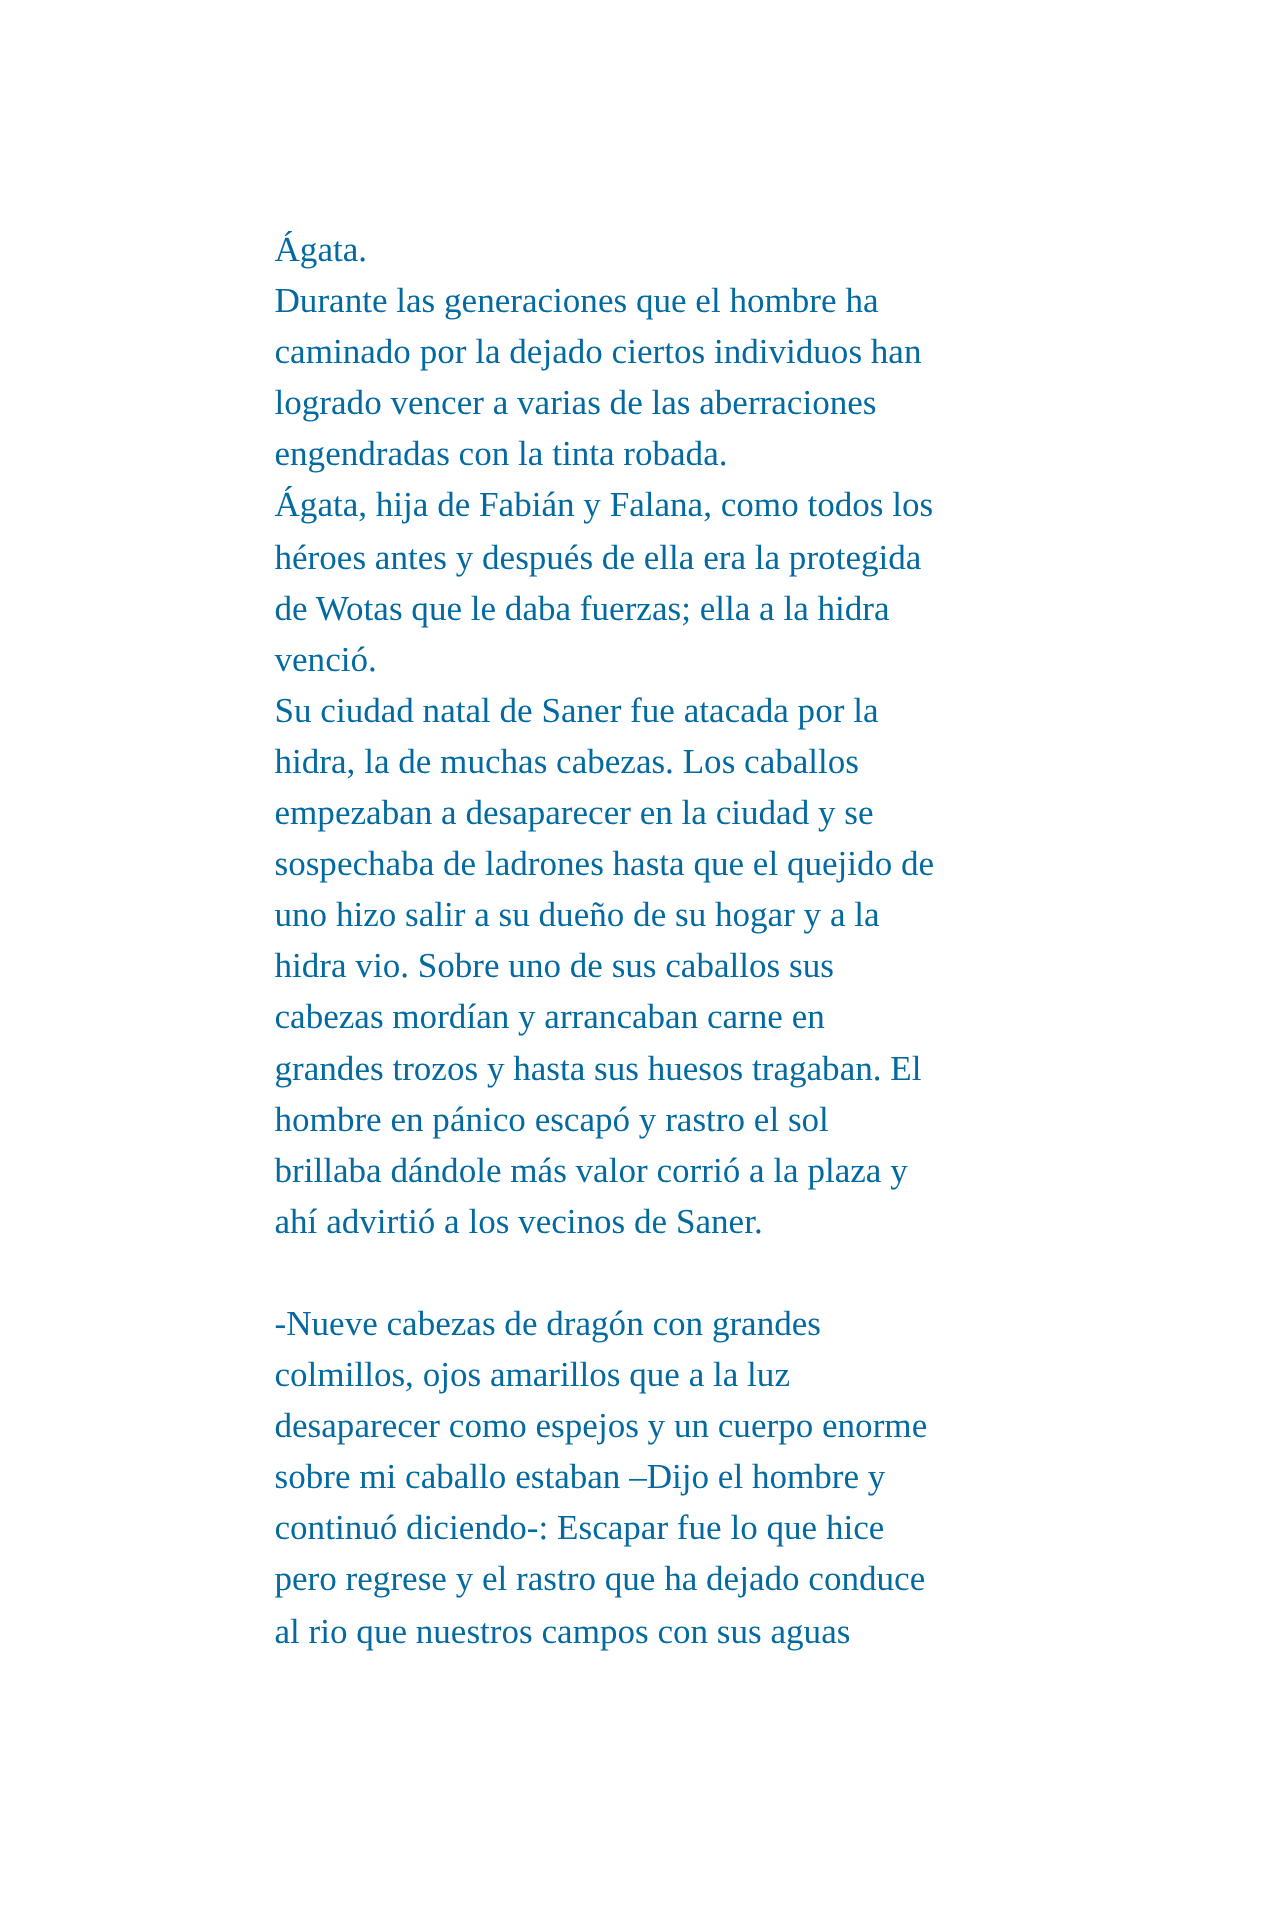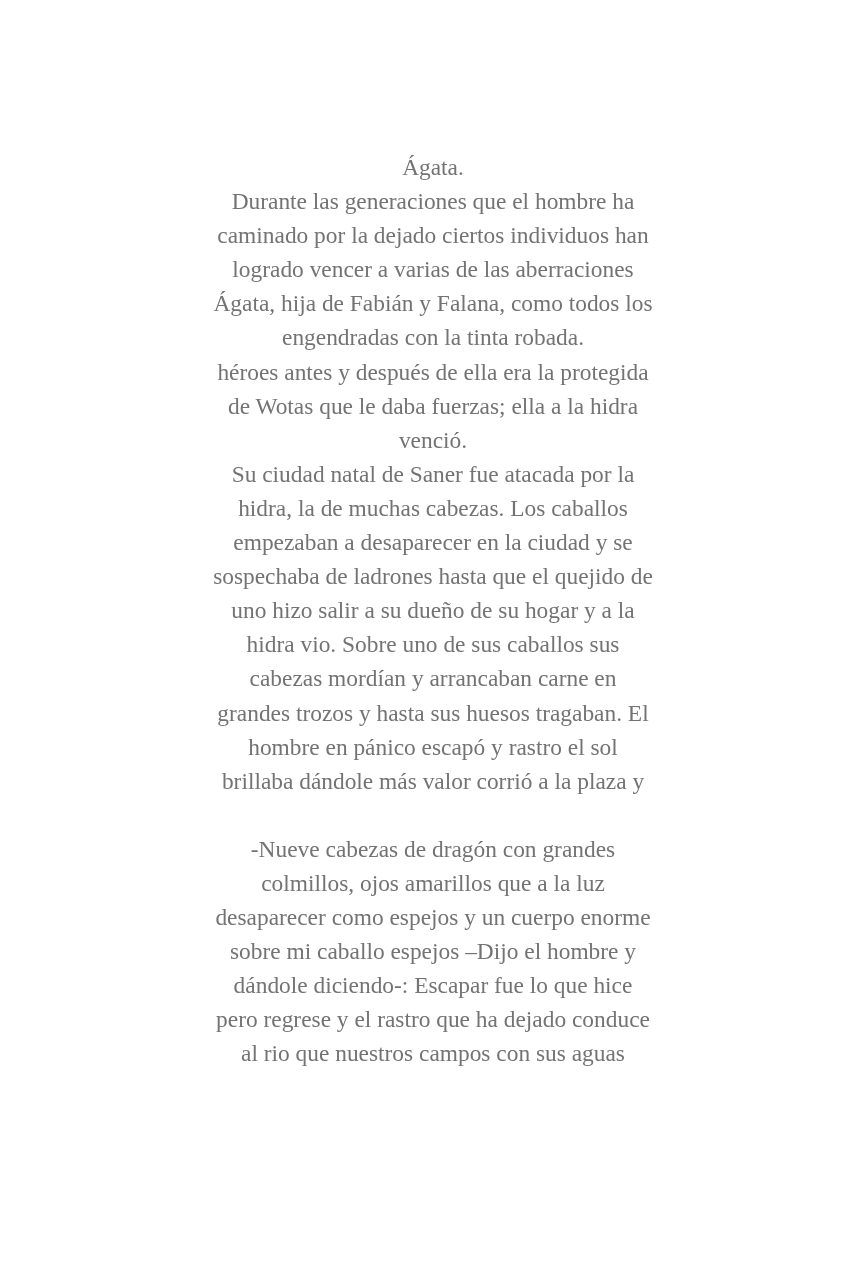--- a/index.html
+++ b/index.html
@@ -22,59 +22,59 @@
       background: #ffffff;
     }
     .text-block {
       position: absolute;
       left: 183px;
       top: 150px;
       width: 500px;
       font-family: "Liberation Serif", serif;
       font-size: 23.4px;
       line-height: 34.1px;
-      color: #737373;
-      text-align: center;
+      color: #0369a1;
     }
     .line {
       display: block;
       white-space: nowrap;
       height: 34.1px;
     }
     .blank {
       display: block;
       height: 34.1px;
     }
   </style>
 </head>
 <body>
 
 <div class="page">
   <div class="text-block">
     <span class="line">Ágata.</span>
     <span class="line">Durante las generaciones que el hombre ha</span>
     <span class="line">caminado por la dejado ciertos individuos han</span>
     <span class="line">logrado vencer a varias de las aberraciones</span>
+    <span class="line">engendradas con la tinta robada.</span>
     <span class="line">Ágata, hija de Fabián y Falana, como todos los</span>
-    <span class="line">engendradas con la tinta robada.</span>
     <span class="line">héroes antes y después de ella era la protegida</span>
     <span class="line">de Wotas que le daba fuerzas; ella a la hidra</span>
     <span class="line">venció.</span>
     <span class="line">Su ciudad natal de Saner fue atacada por la</span>
     <span class="line">hidra, la de muchas cabezas. Los caballos</span>
     <span class="line">empezaban a desaparecer en la ciudad y se</span>
     <span class="line">sospechaba de ladrones hasta que el quejido de</span>
     <span class="line">uno hizo salir a su dueño de su hogar y a la</span>
     <span class="line">hidra vio. Sobre uno de sus caballos sus</span>
     <span class="line">cabezas mordían y arrancaban carne en</span>
     <span class="line">grandes trozos y hasta sus huesos tragaban. El</span>
     <span class="line">hombre en pánico escapó y rastro el sol</span>
     <span class="line">brillaba dándole más valor corrió a la plaza y</span>
+    <span class="line">ahí advirtió a los vecinos de Saner.</span>
     <span class="blank"></span>
     <span class="line">-Nueve cabezas de dragón con grandes</span>
     <span class="line">colmillos, ojos amarillos que a la luz</span>
     <span class="line">desaparecer como espejos y un cuerpo enorme</span>
-    <span class="line">sobre mi caballo espejos –Dijo el hombre y</span>
-    <span class="line">dándole diciendo-: Escapar fue lo que hice</span>
+    <span class="line">sobre mi caballo estaban –Dijo el hombre y</span>
+    <span class="line">continuó diciendo-: Escapar fue lo que hice</span>
     <span class="line">pero regrese y el rastro que ha dejado conduce</span>
     <span class="line">al rio que nuestros campos con sus aguas</span>
   </div>
 </div>
 
 </body></html>

